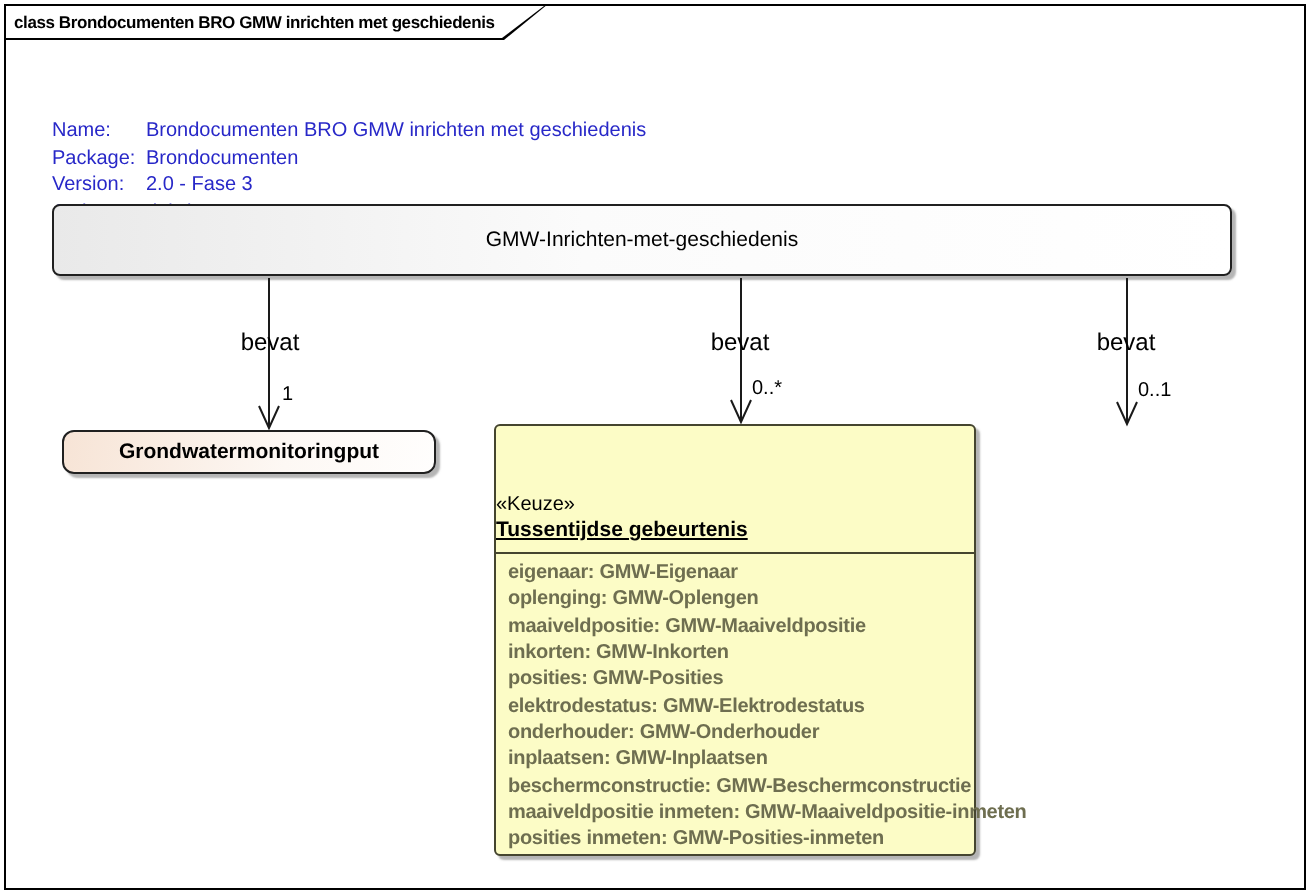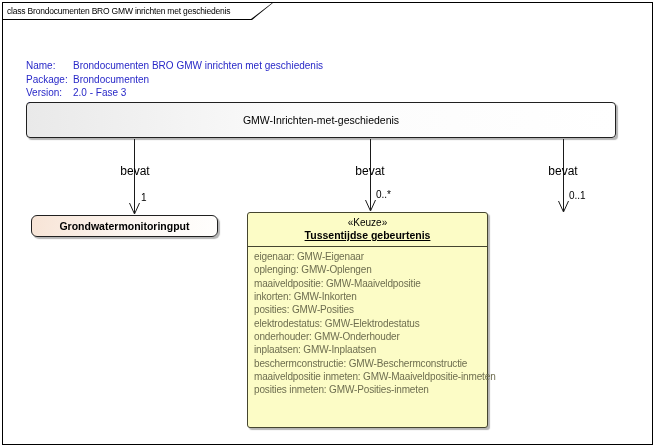--- a/index.html
+++ b/index.html
@@ -7,21 +7,21 @@
     position:relative;width:657px;height:448px;background:#ffffff;
     font-family:"Liberation Sans",sans-serif;color:#000;overflow:hidden;
   }
   
   .frame{position:absolute;left:2px;top:2px;width:649px;height:441px;border:1px solid #000;}
   .tab{position:absolute;left:2px;top:2px;width:272px;height:18px;background:#000;
        clip-path:polygon(0 0,272px 0,250px 18px,0 18px);}
   .tab-inner{position:absolute;left:1px;top:1px;width:270px;height:16px;background:#fff;
        clip-path:polygon(0 0,269px 0,248px 16px,0 16px);
        display:flex;align-items:center;padding-left:4px;box-sizing:border-box;
-       font-size:8.5px;font-weight:normal;letter-spacing:-0.2px;white-space:nowrap;}
+       font-size:8.5px;font-weight:bold;letter-spacing:-0.2px;white-space:nowrap;}
   
   .meta{position:absolute;left:26px;top:39px;font-size:10px;line-height:13.5px;color:#2828c8;margin-top:20px;}
   .meta-row{display:flex;white-space:nowrap;}
   .meta-label{width:47px;}
   
   .box-main{
     position:absolute;left:26px;top:102px;width:590px;height:36px;box-sizing:border-box;
     border:1px solid #202020;border-radius:4px;
     background:linear-gradient(90deg,#e9e9e9 0%,#fbfbfb 45%,#ffffff 100%);
     box-shadow:2px 2px 1px rgba(150,150,150,0.7);
@@ -35,26 +35,26 @@
     display:flex;align-items:center;justify-content:center;
     font-size:10.5px;font-weight:bold;white-space:nowrap;
   }
   .box-left{left:31px;top:215px;width:187px;height:22px;}
   .box-right{left:500px;top:213px;width:128px;height:27px;}
   .box-choice{
     position:absolute;left:247px;top:212px;width:241px;height:216px;box-sizing:border-box;
     border:1px solid #45452f;border-radius:3px;background:#fcfcc6;
     box-shadow:2px 2px 1px rgba(150,150,150,0.7);
   }
-  .choice-header{padding-top:4px;text-align:center;}
+  .choice-header{padding-top:4px;margin-top:30px;}
   .stereotype{display:block;font-size:10px;}
   .choice-name{display:block;font-size:10.5px;font-weight:bold;text-decoration:underline;margin-top:1px;}
   .choice-divider{border-top:1px solid #45452f;margin-top:5px;}
   .attrs{padding:3px 0 0 6px;font-size:10px;letter-spacing:-0.15px;line-height:13.35px;color:#6e6e50;}
-  .attr-row{white-space:nowrap;}
+  .attr-row{white-space:nowrap;font-weight:bold;}
   
   svg.connectors{position:absolute;left:0;top:0;pointer-events:none;}
   .conn-label{position:absolute;font-size:12px;transform:translateX(-50%);white-space:nowrap;}
   .mult{position:absolute;font-size:10px;white-space:nowrap;}
   .lbl1{left:135px;top:164px;} .lbl2{left:370px;top:164px;} .lbl3{left:563px;top:164px;}
   .m1{left:141px;top:192px;} .m2{left:376px;top:189px;} .m3{left:569px;top:190px;}
 </style>
 </head>
 <body>
 

